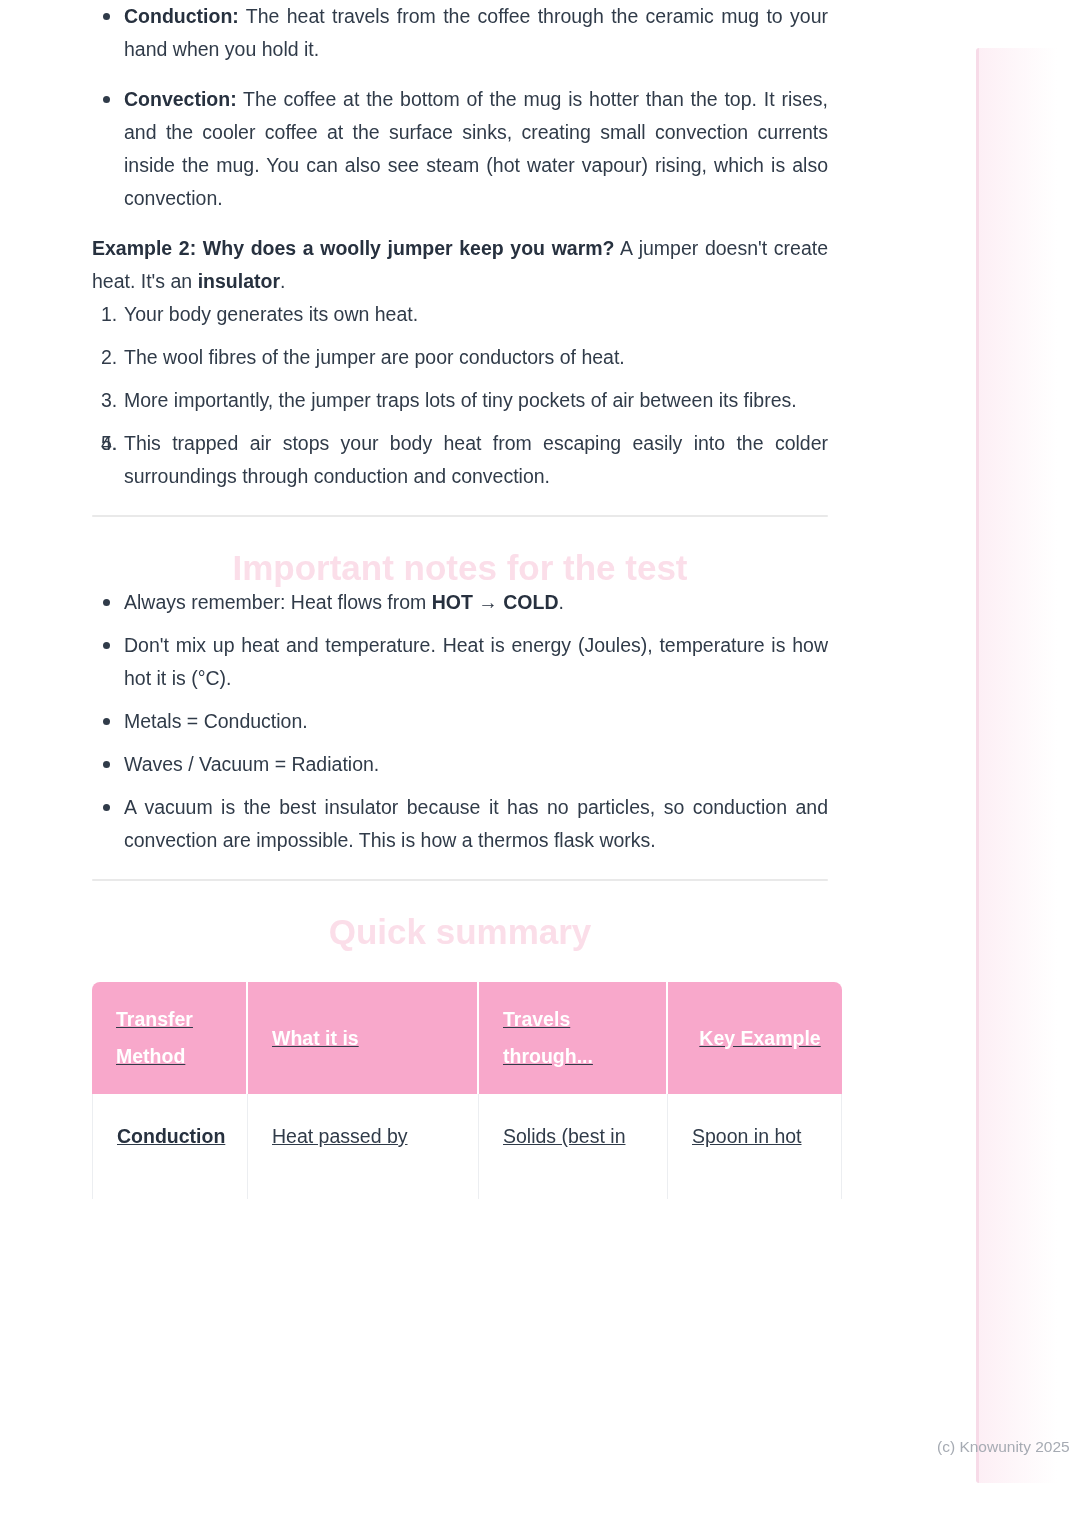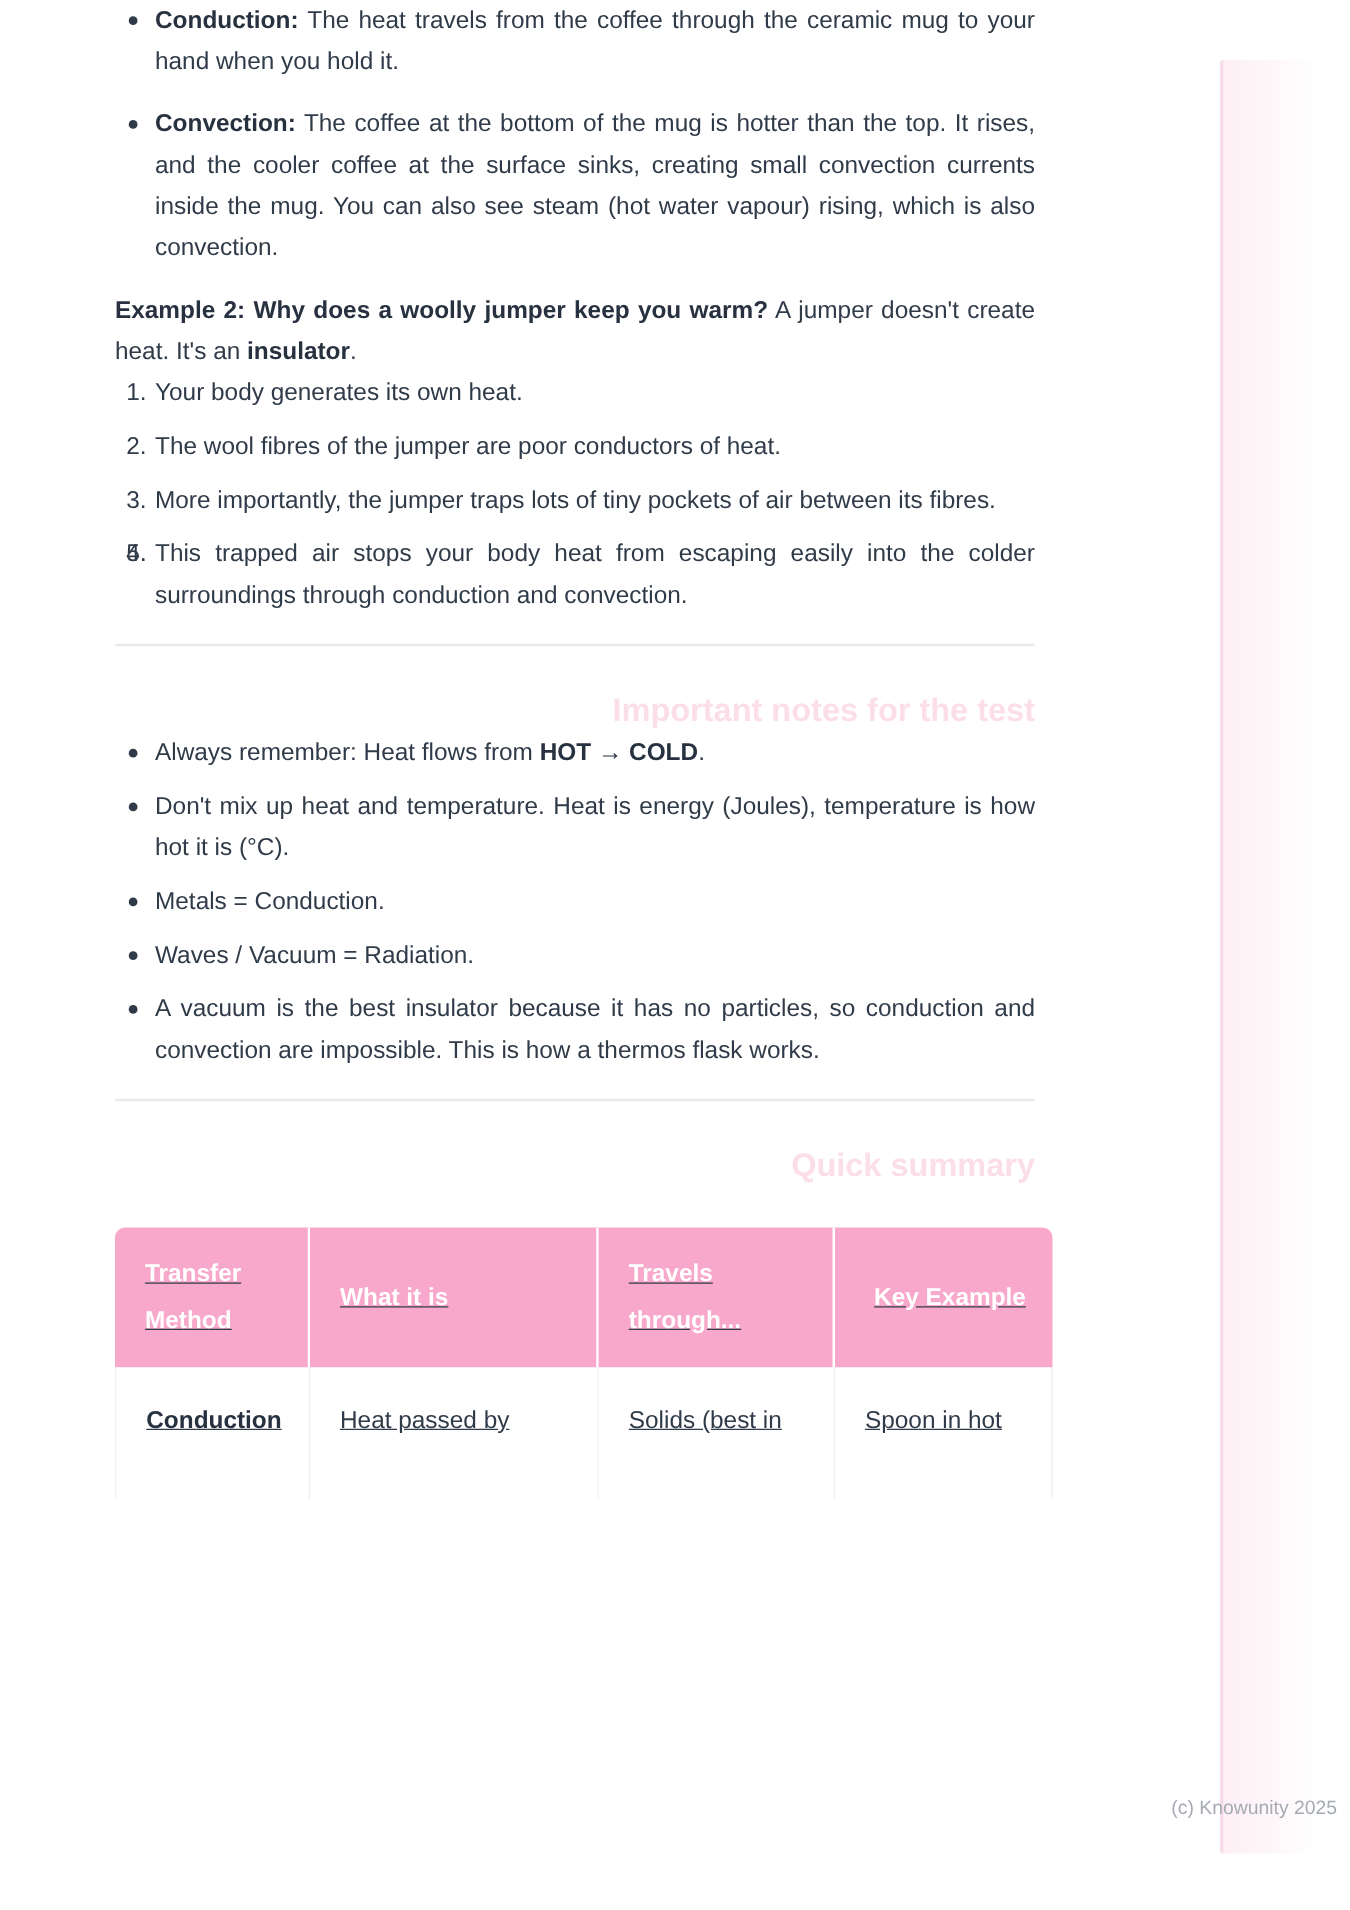--- a/index.html
+++ b/index.html
@@ -48,25 +48,25 @@
   .step-list li { margin-bottom: 10px; }
 
   .divider {
     height: 2px;
     background: #e9e9e9;
     border-radius: 2px;
     margin-top: 22px;
   }
   h2.pink-heading {
     margin: 33px 0 0 0;
-    font-size: 26px;
+    font-size: 35px;
     line-height: 36px;
     font-weight: 700;
     color: #fbdee9;
-    text-align: right;
+    text-align: center;
   }
   .notes-list { margin-top: 30px; }
   .notes-list li { margin-bottom: 10px; }
 
   .summary-table {
     margin-top: 32px;
     border-collapse: separate;
     border-spacing: 0;
     width: 750px;
     table-layout: fixed;

